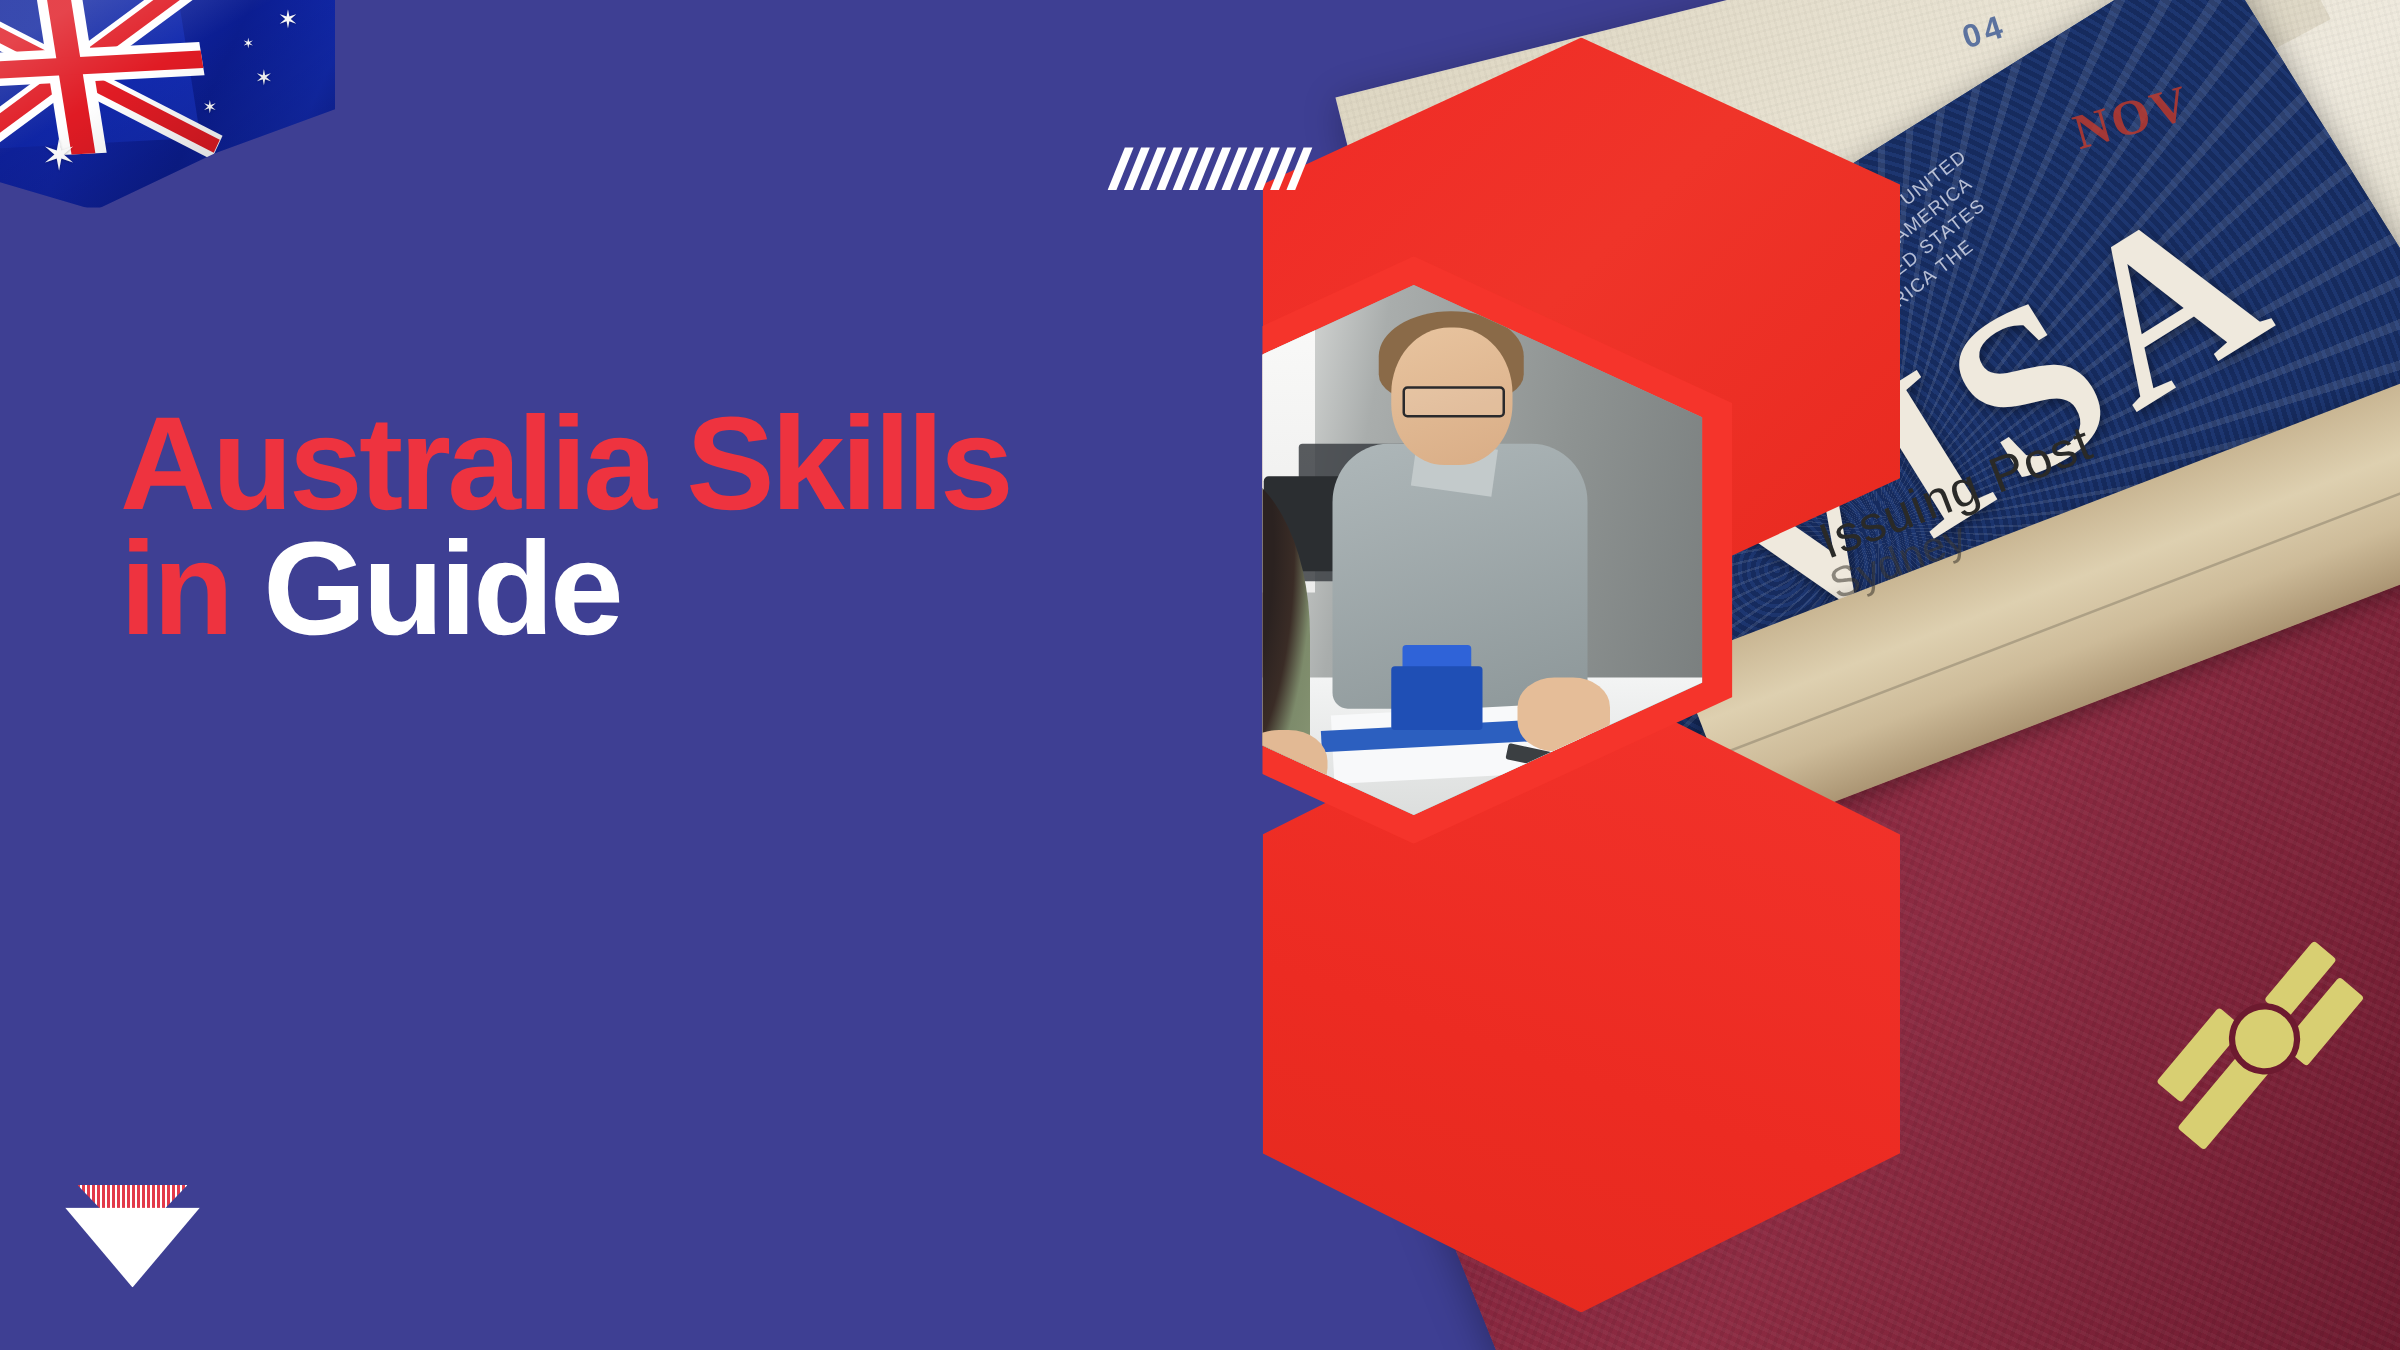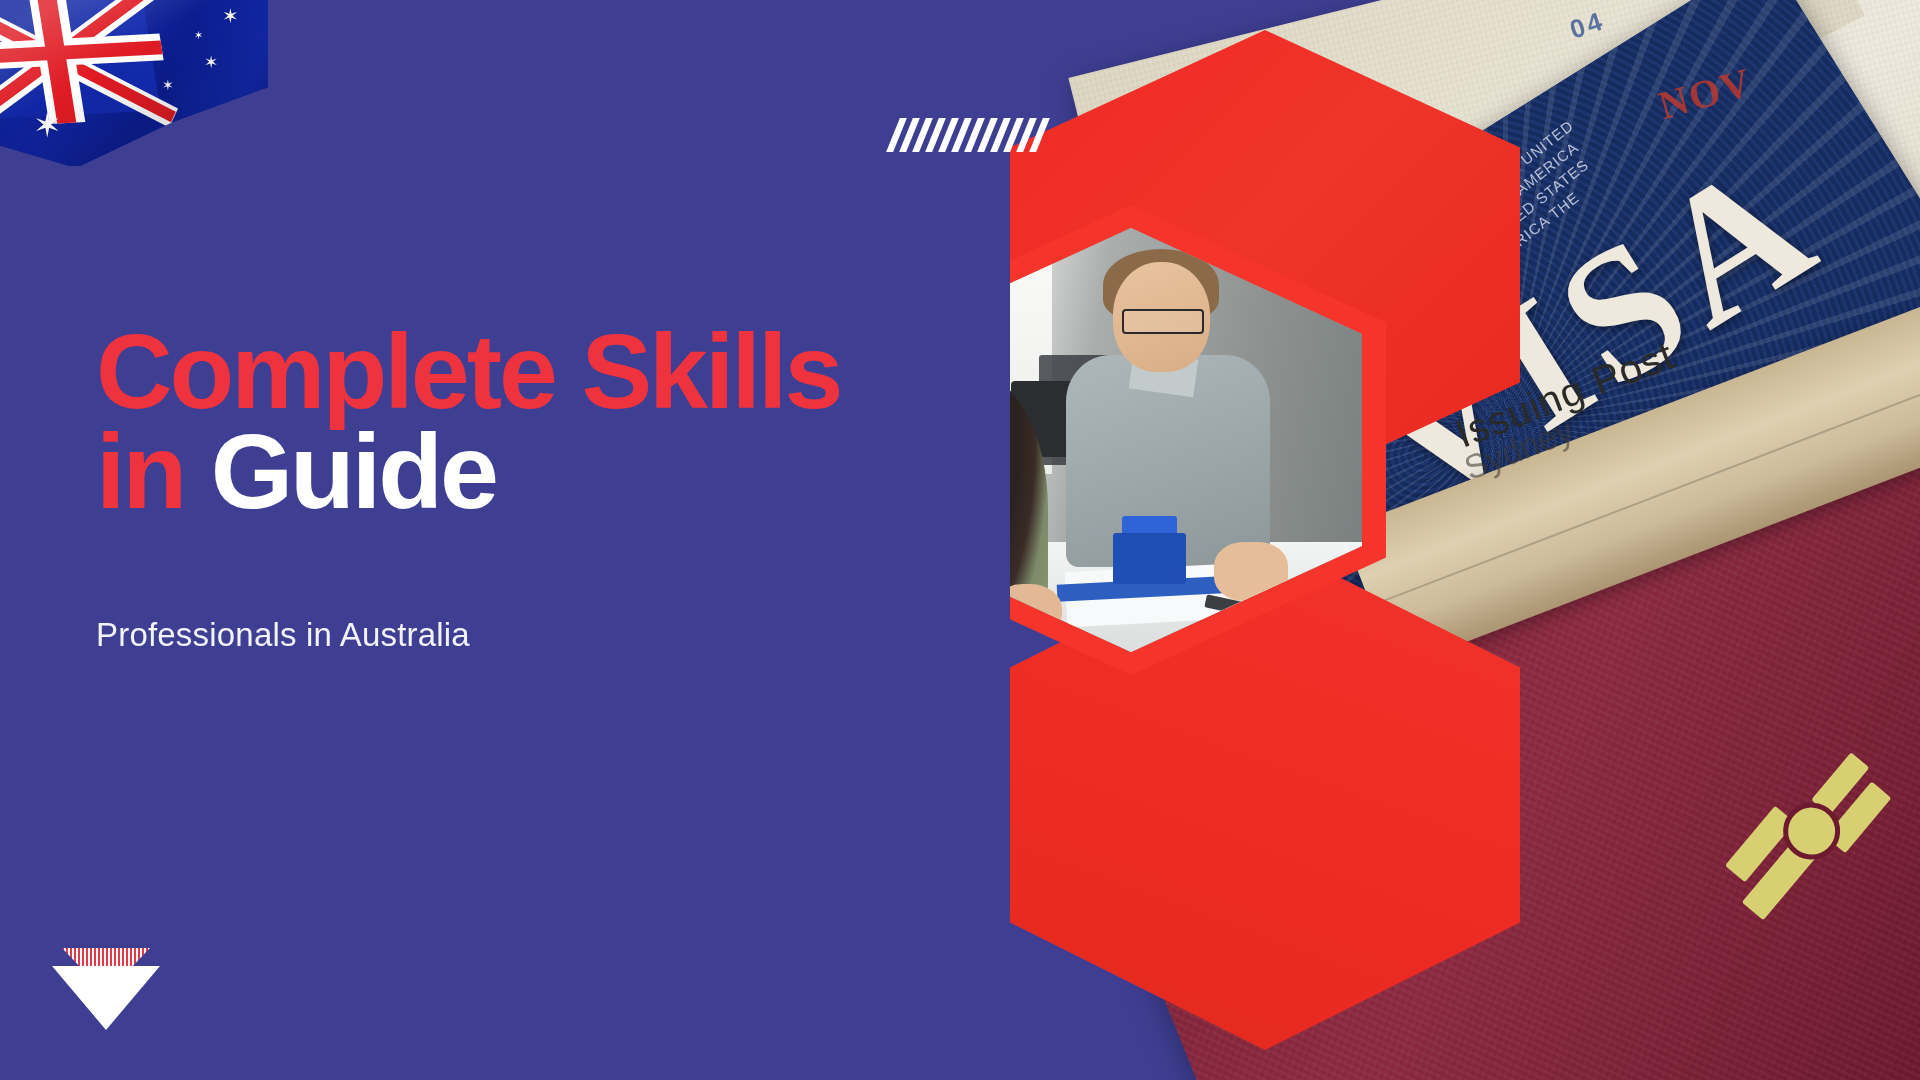--- a/index.html
+++ b/index.html
@@ -310,26 +310,25 @@
     <i></i>
       <i></i>
     <i></i>
       <i></i>
     <i></i>
       <i></i>
   </div>
 
   <div class="copy">
     <h1 class="headline">
-      <span class="red">Complete Skills</span>
+      <span class="red">Australia Skills</span>
       <span class="l2"><span class="red">in</span><span> Guide</span></span>
     </h1>
     <p class="subtitle">
       <br>
-      <span>Professionals in Australia</span>
     </p>
   </div>
 
   <div class="logo">
     <div class="logo-red"></div>
     <div class="logo-white"></div>
   </div>
 
 </div>
 

